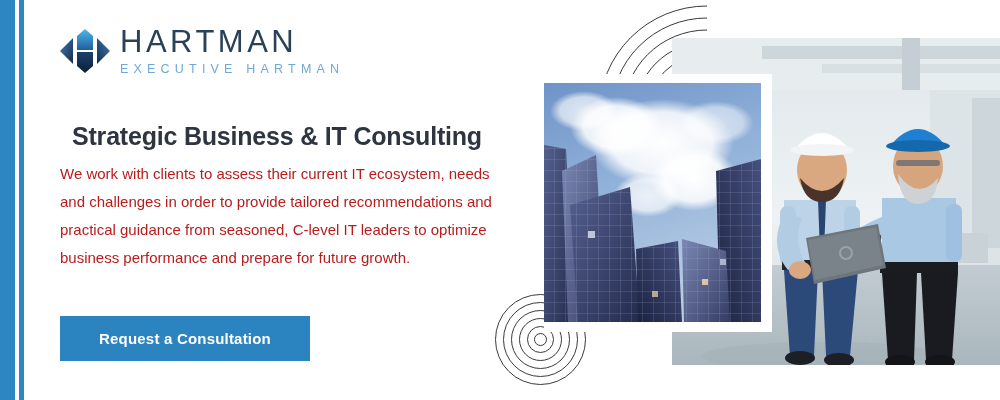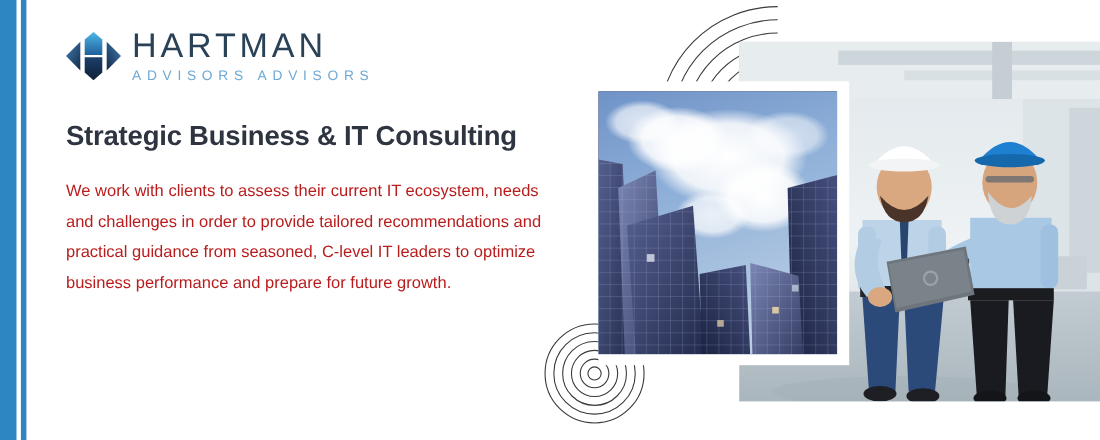--- a/index.html
+++ b/index.html
@@ -79,21 +79,21 @@
 
   
   .headline {
     position: absolute;
     left: 0;
     top: 110px;
     font-size: 25px;
     font-weight: bold;
     color: #2e3440;
     letter-spacing: -0.2px;
-    margin: 0;
+    margin: 12px;
     white-space: nowrap;
   }
 
   
   .body-copy {
     position: absolute;
     left: 0;
     top: 160px;
     width: 440px;
     font-size: 15px;
@@ -199,28 +199,29 @@
             </linearGradient>
           </defs>
           <polygon points="0,23 13,10 13,36" fill="url(#gLeft)"></polygon>
           <polygon points="50,23 37,10 37,36" fill="url(#gRight)"></polygon>
           <polygon points="17,8 25,1 33,8 33,22 17,22" fill="url(#gBarTop)"></polygon>
           <polygon points="17,24 33,24 33,38 25,45 17,38" fill="url(#gBarBot)"></polygon>
         </svg>
       </span>
       <span class="logo-text">
         <span class="logo-word">HARTMAN</span>
-        <span class="logo-tag">ADVISORS ADVISORS</span>
+        <span class="logo-tag">EXECUTIVE HARTMAN</span>
       </span>
     </div>
 
     <h1 class="headline">Strategic Business &amp; IT Consulting</h1>
 
     <p class="body-copy">We work with clients to assess their current IT ecosystem, needs and challenges in order to provide tailored recommendations and practical guidance from seasoned, C-level IT leaders to optimize business performance and prepare for future growth.</p>
 
+    <button class="cta">Request a Consultation</button>
 
   </div>
 
   <div class="art">
 
     <span class="spiral spiral-top">
       <svg width="120" height="115" viewBox="0 0 120 115" xmlns="http://www.w3.org/2000/svg">
         <g fill="none" stroke="#3a3a3a" stroke-width="1">
           <path d="M4 112 A 108 108 0 0 1 112 4"></path>
           <path d="M16 112 A 96 96 0 0 1 112 16"></path>

